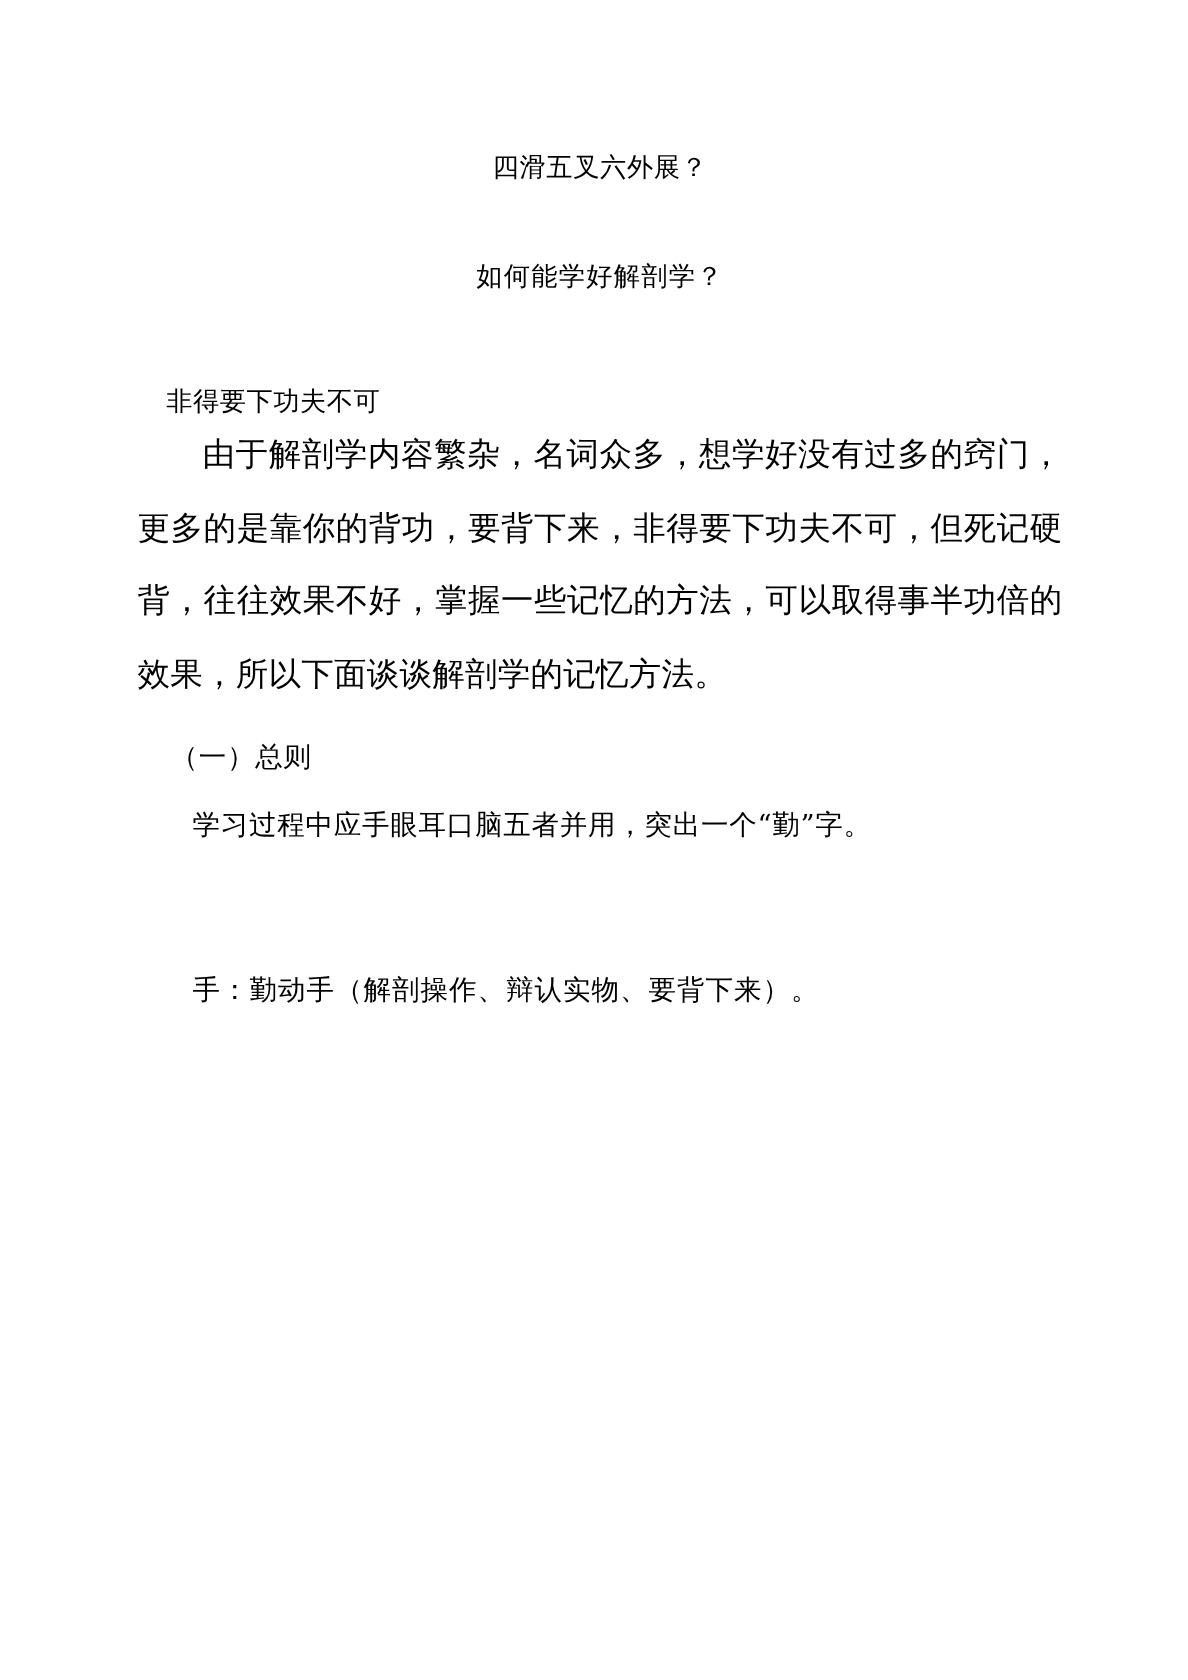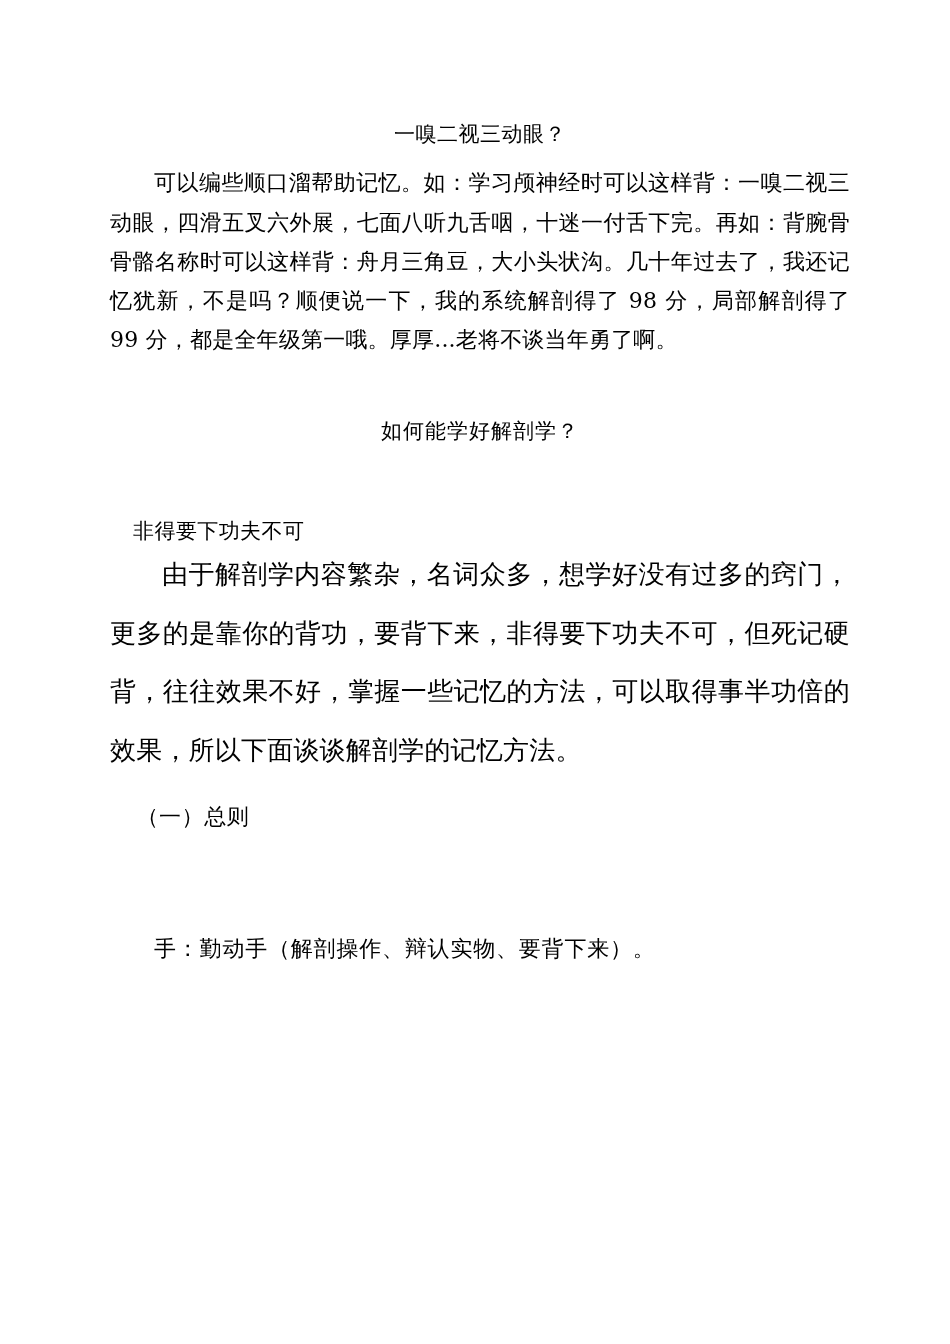--- a/index.html
+++ b/index.html
@@ -81,28 +81,28 @@
     margin: 92px 0 0 0;
     text-indent: 2em;
     letter-spacing: 0.8px;
   }
 </style>
 </head>
 <body>
 
 <div class="page">
 
-  <h1 class="doc-title">一嗅二视三动眼？</h1>
+  <h1 class="doc-title">四滑五叉六外展？</h1>
 
-  <p class="para">可以编些顺口溜帮助记忆。如：学习颅神经时可以这样背：一嗅二视三动眼，四滑五叉六外展，七面八听九舌咽，十迷一付舌下完。再如：背腕骨骨骼名称时可以这样背：舟月三角豆，大小头状沟。几十年过去了，我还记忆犹新，不是吗？顺便说一下，我的系统解剖得了 98 分，局部解剖得了 99 分，都是全年级第一哦。厚厚...老将不谈当年勇了啊。</p>
 
   <h2 class="section-heading">如何能学好解剖学？</h2>
 
   <p class="sub-heading">非得要下功夫不可</p>
 
   <p class="para-loose">由于解剖学内容繁杂，名词众多，想学好没有过多的窍门，更多的是靠你的背功，要背下来，非得要下功夫不可，但死记硬背，往往效果不好，掌握一些记忆的方法，可以取得事半功倍的效果，所以下面谈谈解剖学的记忆方法。</p>
 
   <p class="para-tight">（一）总则</p>
 
+  <p class="para-spaced">学习过程中应手眼耳口脑五者并用，突出一个“勤”字。</p>
 
   <p class="para-gap">手：勤动手（解剖操作、辩认实物、要背下来）。</p>
 
 </div>
 
 </body></html>

